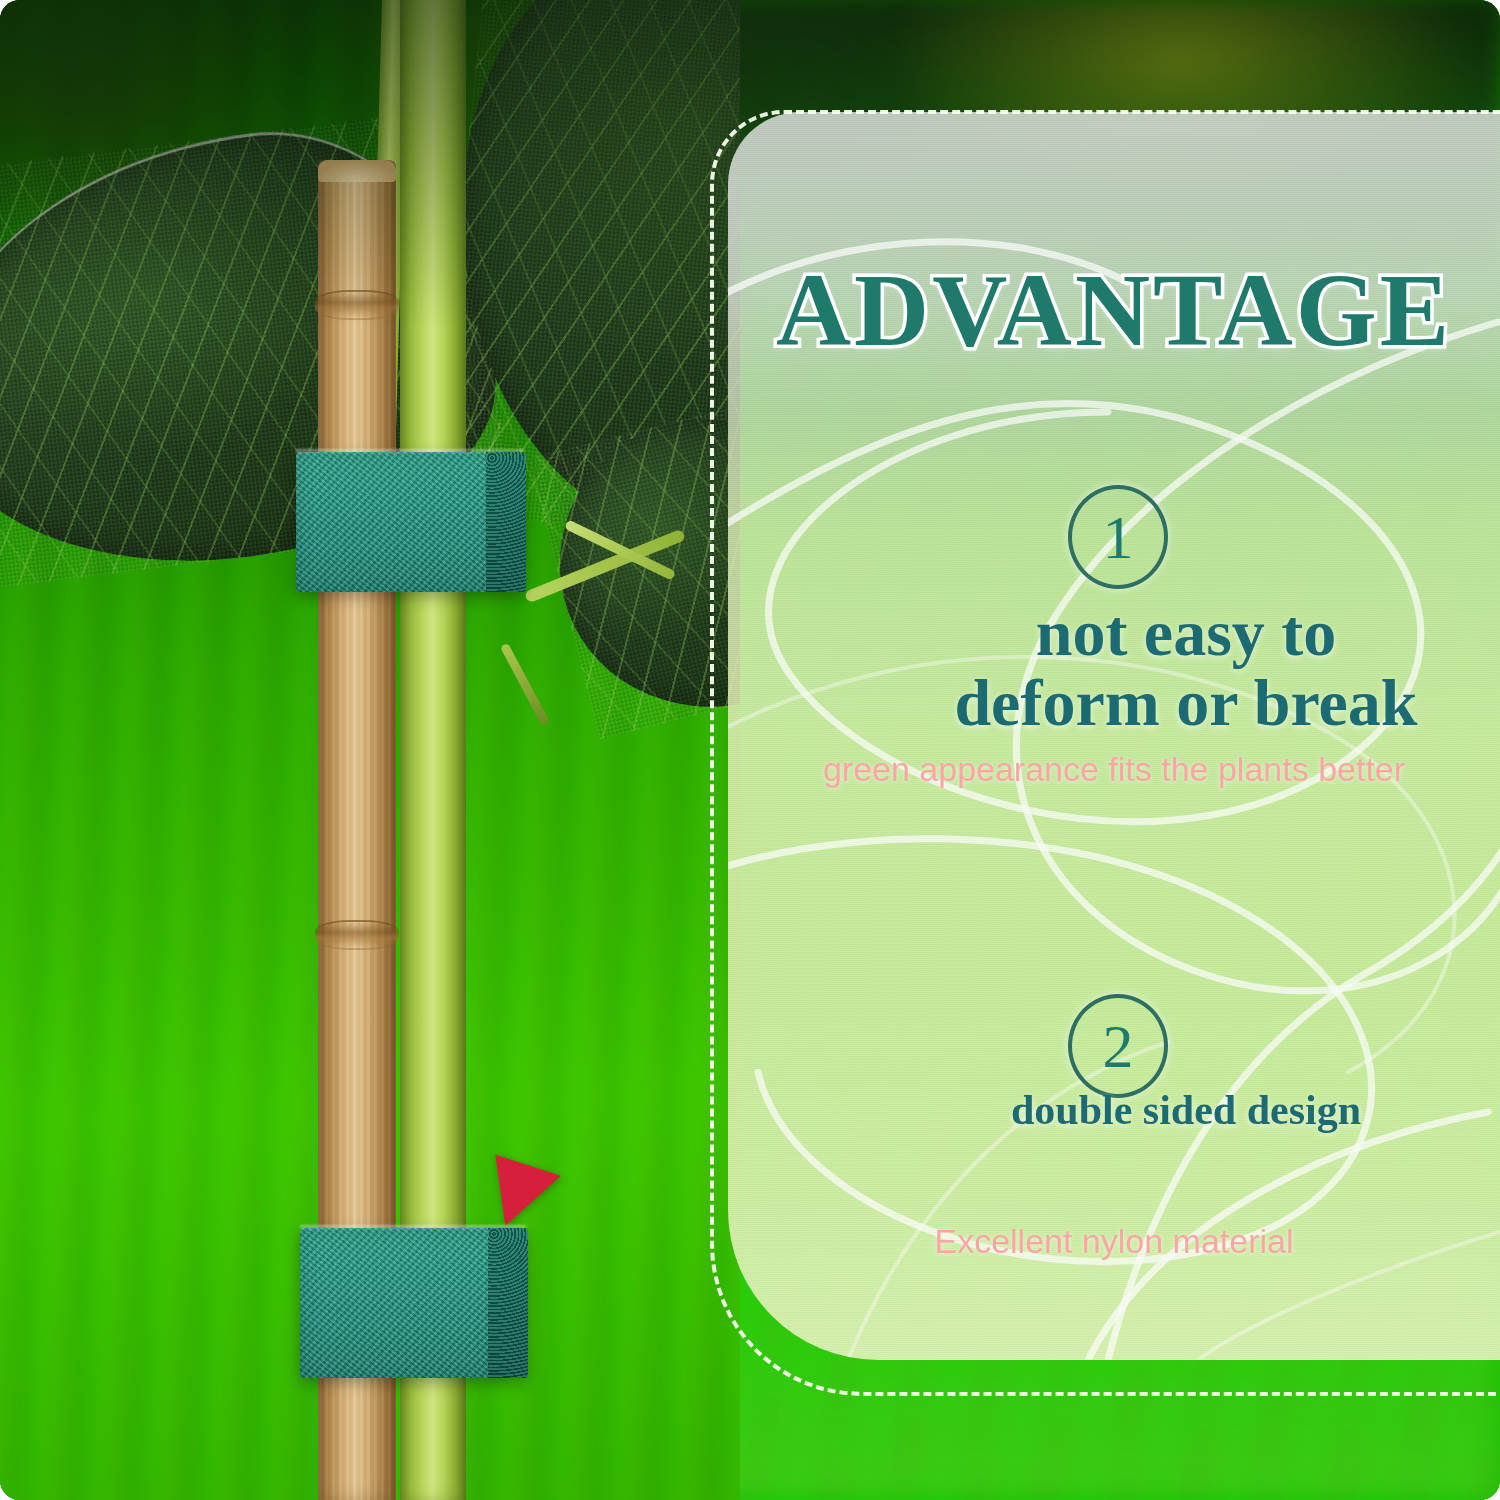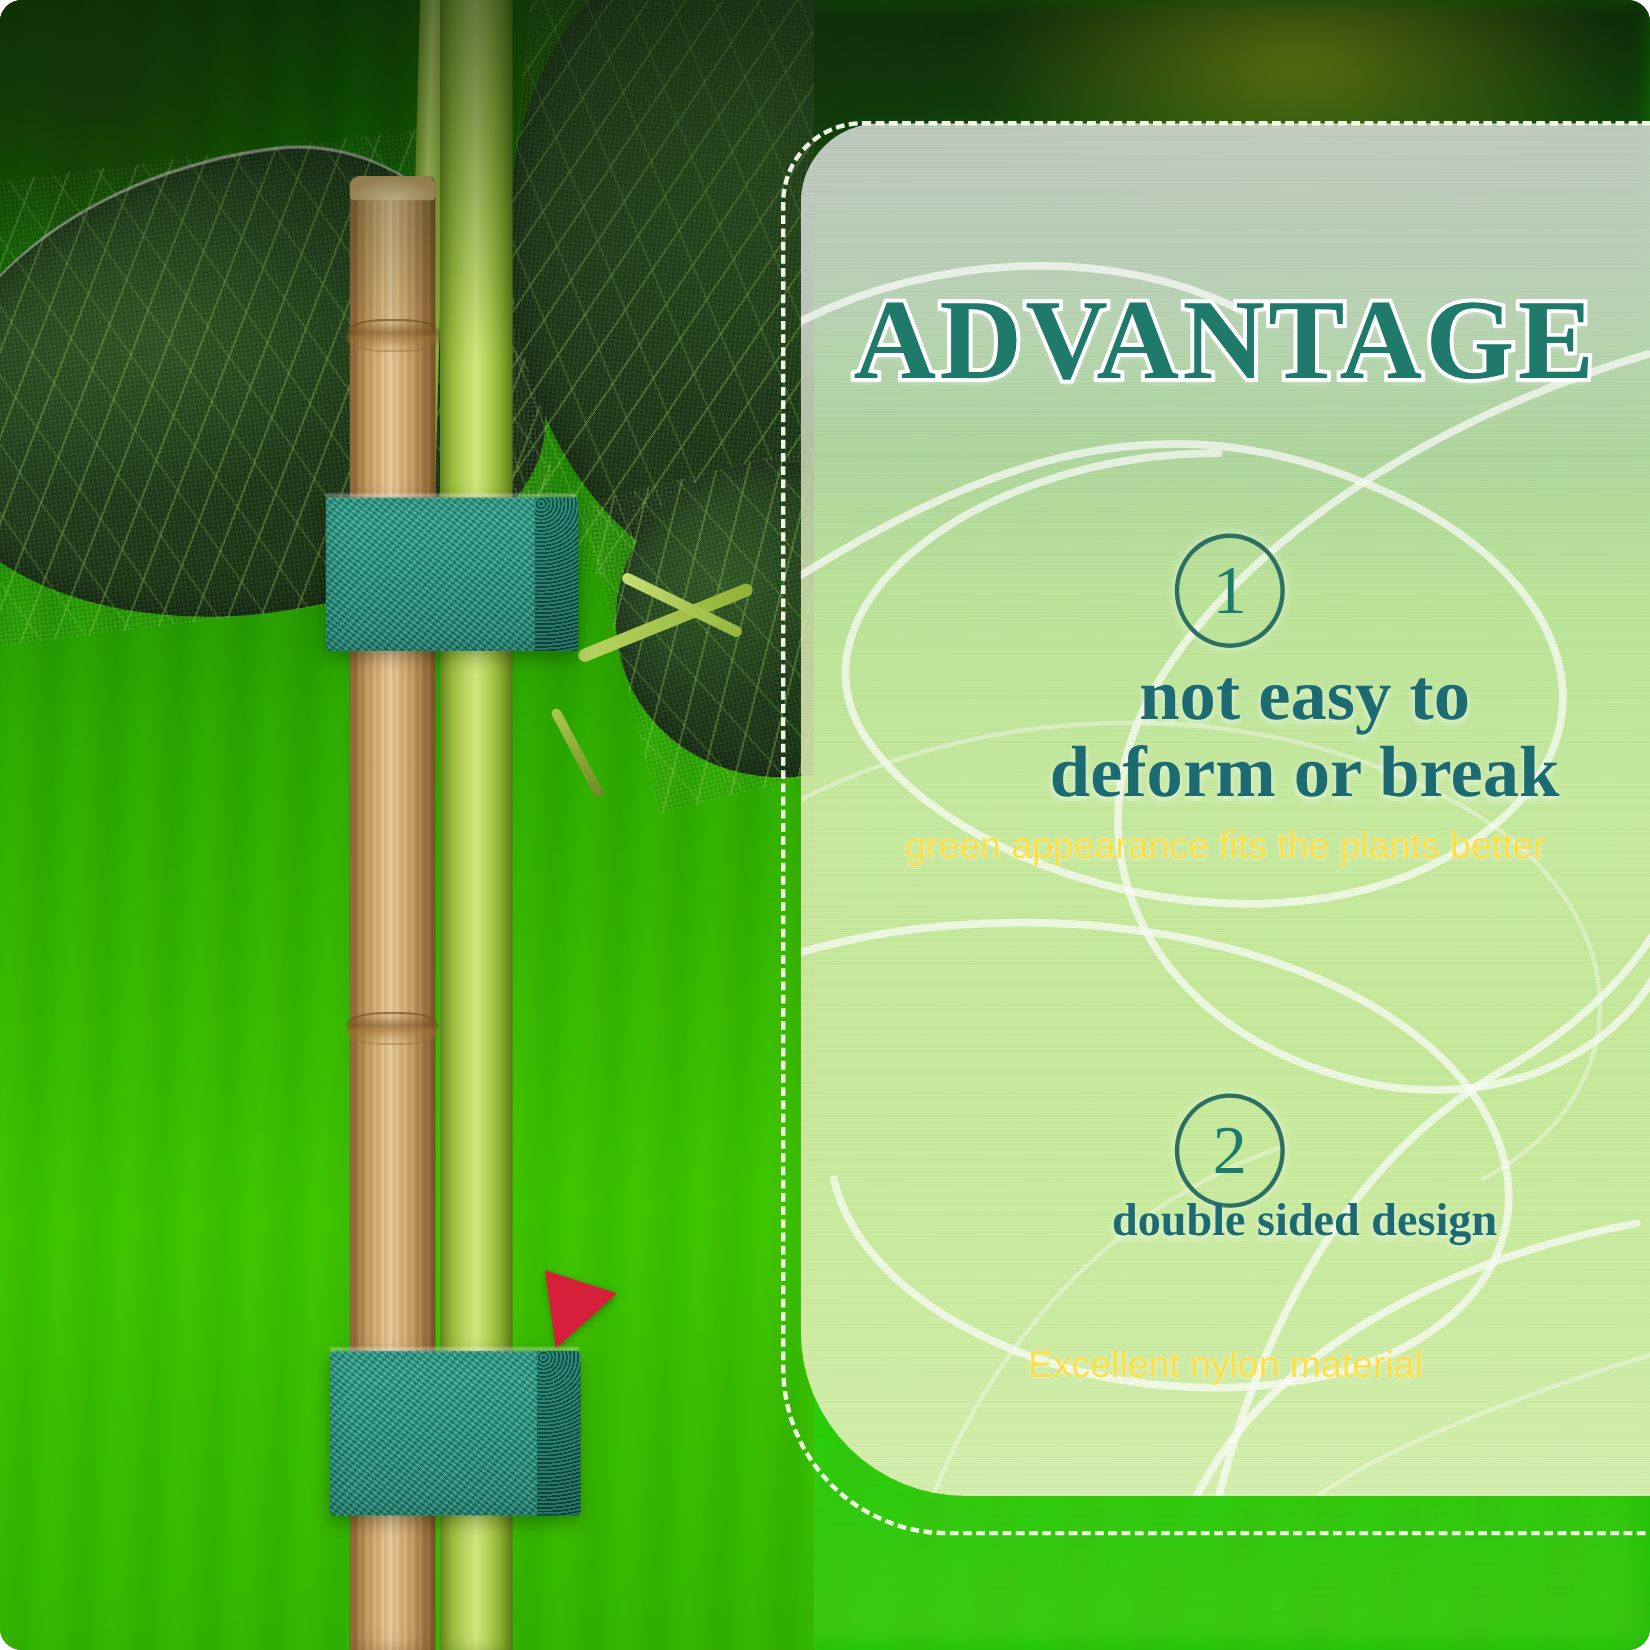--- a/index.html
+++ b/index.html
@@ -286,21 +286,21 @@
     line-height:1.06;
     text-shadow:0 2px 7px rgba(255,255,255,.65);
   }
   .headline-1{top:598px;font-size:66px;}
   .headline-2{top:1088px;font-size:42px;}
 
   .subline{
     position:absolute;width:772px;left:728px;
     text-align:center;
     font-family:"Liberation Sans",sans-serif;
-    color:#fde047;
+    color:#fca5a5;
     font-size:34px;
     text-shadow:0 1px 5px rgba(255,255,255,.6);
   }
   .subline-1{top:750px;}
   .subline-2{top:1222px;}
 </style>
 </head>
 <body>
 
 <div id="stage">

